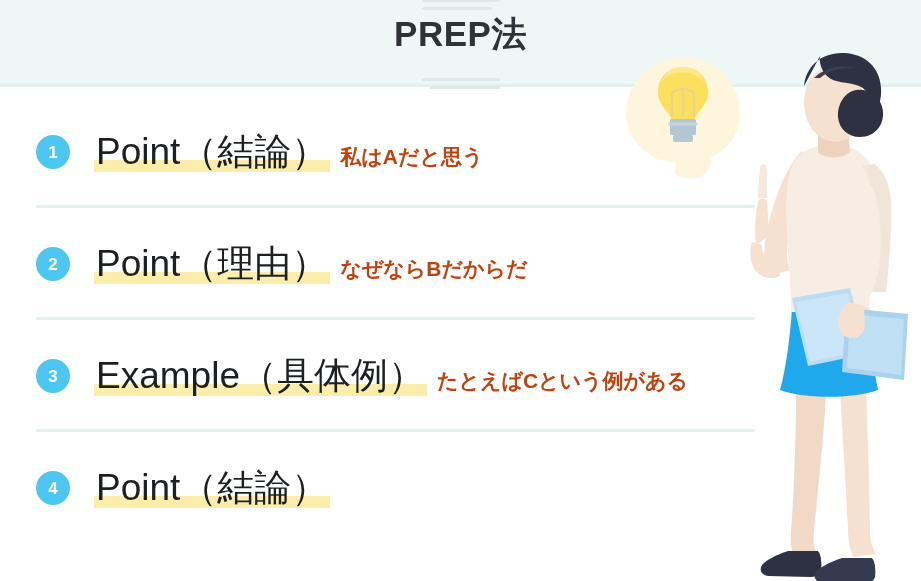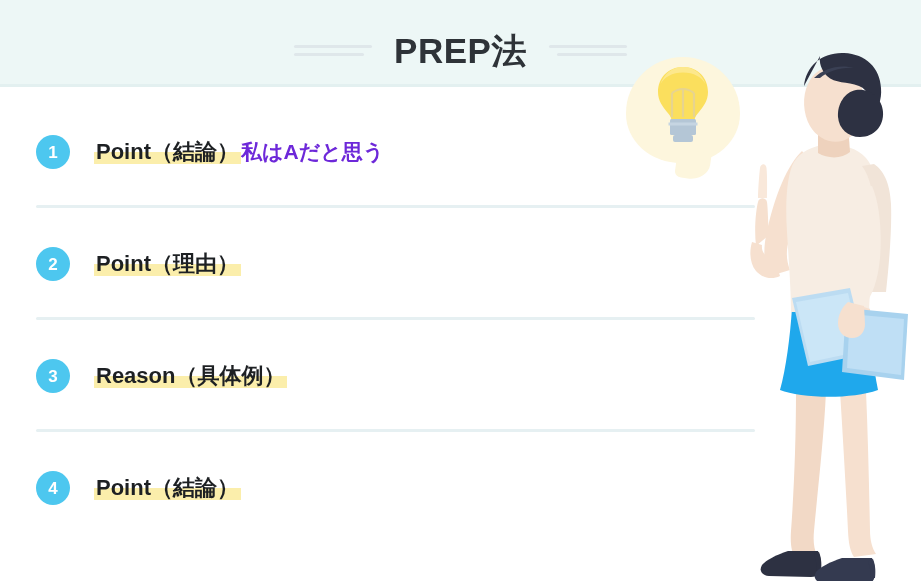--- a/index.html
+++ b/index.html
@@ -39,27 +39,28 @@
     top: 84px;
     width: 921px;
     height: 3px;
     background: #e3f0f0;
   }
 
   
   .title-wrap {
     position: absolute;
     left: 0;
-    top: 17px;
+    top: 0;
     width: 921px;
     height: 66px;
     display: flex;
     align-items: center;
     justify-content: center;
     gap: 22px;
+    flex-direction: column;
   }
   .title-deco {
     position: relative;
     width: 78px;
     height: 20px;
   }
   .title-deco i {
     position: absolute;
     left: 0;
     display: block;
@@ -123,22 +124,22 @@
   }
 
   .row-text {
     display: flex;
     align-items: baseline;
     white-space: nowrap;
   }
 
   .heading {
     position: relative;
-    font-size: 22px;
-    font-weight: 700;
+    font-size: 37px;
+    font-weight: 400;
     color: #1d2023;
     line-height: 1.15;
     display: inline-block;
     padding: 0 2px;
   }
   .heading .hl {
     position: absolute;
     left: 0;
     right: 0;
     bottom: 1px;
@@ -147,22 +148,22 @@
     z-index: 0;
   }
   .heading .txt {
     position: relative;
     z-index: 1;
   }
 
   .desc {
     font-size: 21px;
     font-weight: 700;
-    color: #6d28d9;
-    margin-left: 0;
+    color: #c2410c;
+    margin-left: 10px;
     line-height: 1.2;
   }
 
   
   .bulb-glow {
     position: absolute;
     left: 626px;
     top: 57px;
     width: 114px;
     height: 106px;
@@ -234,31 +235,33 @@
       <span class="divider"></span>
     </div>
 
     <div class="row">
       <span class="badge">2</span>
       <span class="row-text">
         <span class="heading">
           <span class="hl"></span>
           <span class="txt">Point（理由）</span>
         </span>
+        <span class="desc">なぜならBだからだ</span>
       </span>
       <span class="divider"></span>
     </div>
 
     <div class="row">
       <span class="badge">3</span>
       <span class="row-text">
         <span class="heading">
           <span class="hl"></span>
-          <span class="txt">Reason（具体例）</span>
+          <span class="txt">Example（具体例）</span>
         </span>
+        <span class="desc">たとえばCという例がある</span>
       </span>
       <span class="divider"></span>
     </div>
 
     <div class="row">
       <span class="badge">4</span>
       <span class="row-text">
         <span class="heading">
           <span class="hl"></span>
           <span class="txt">Point（結論）</span>

